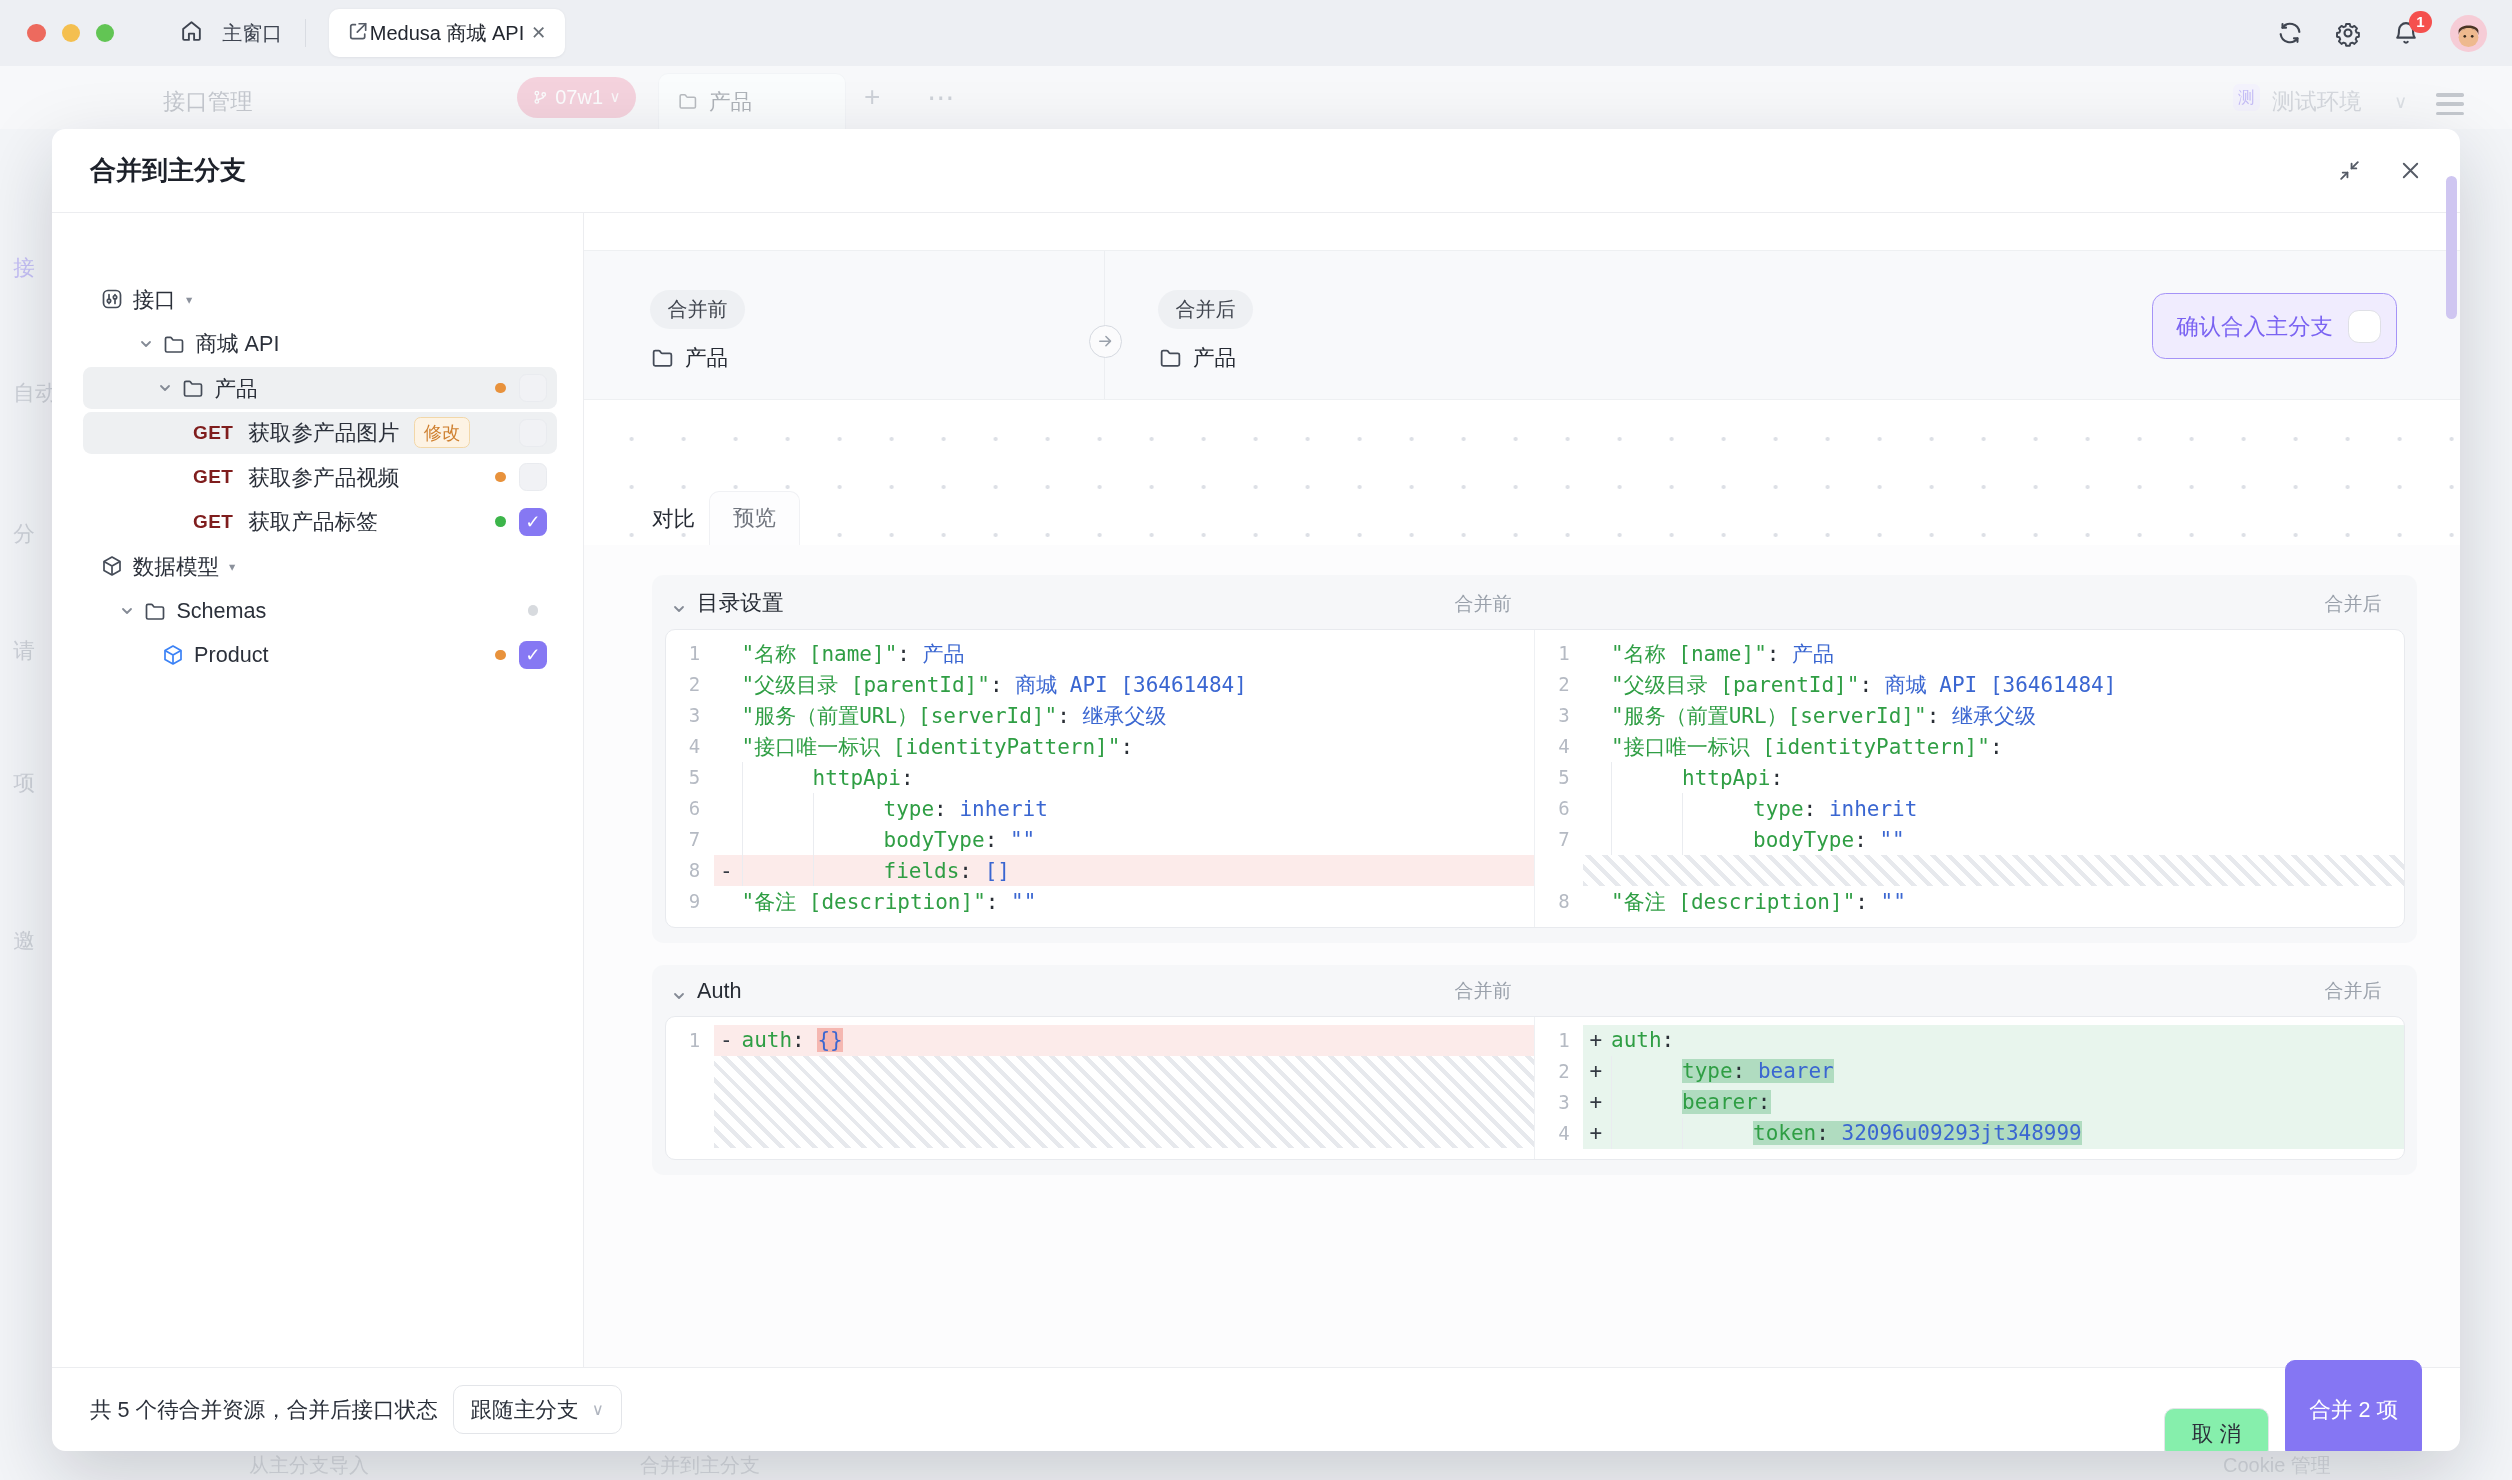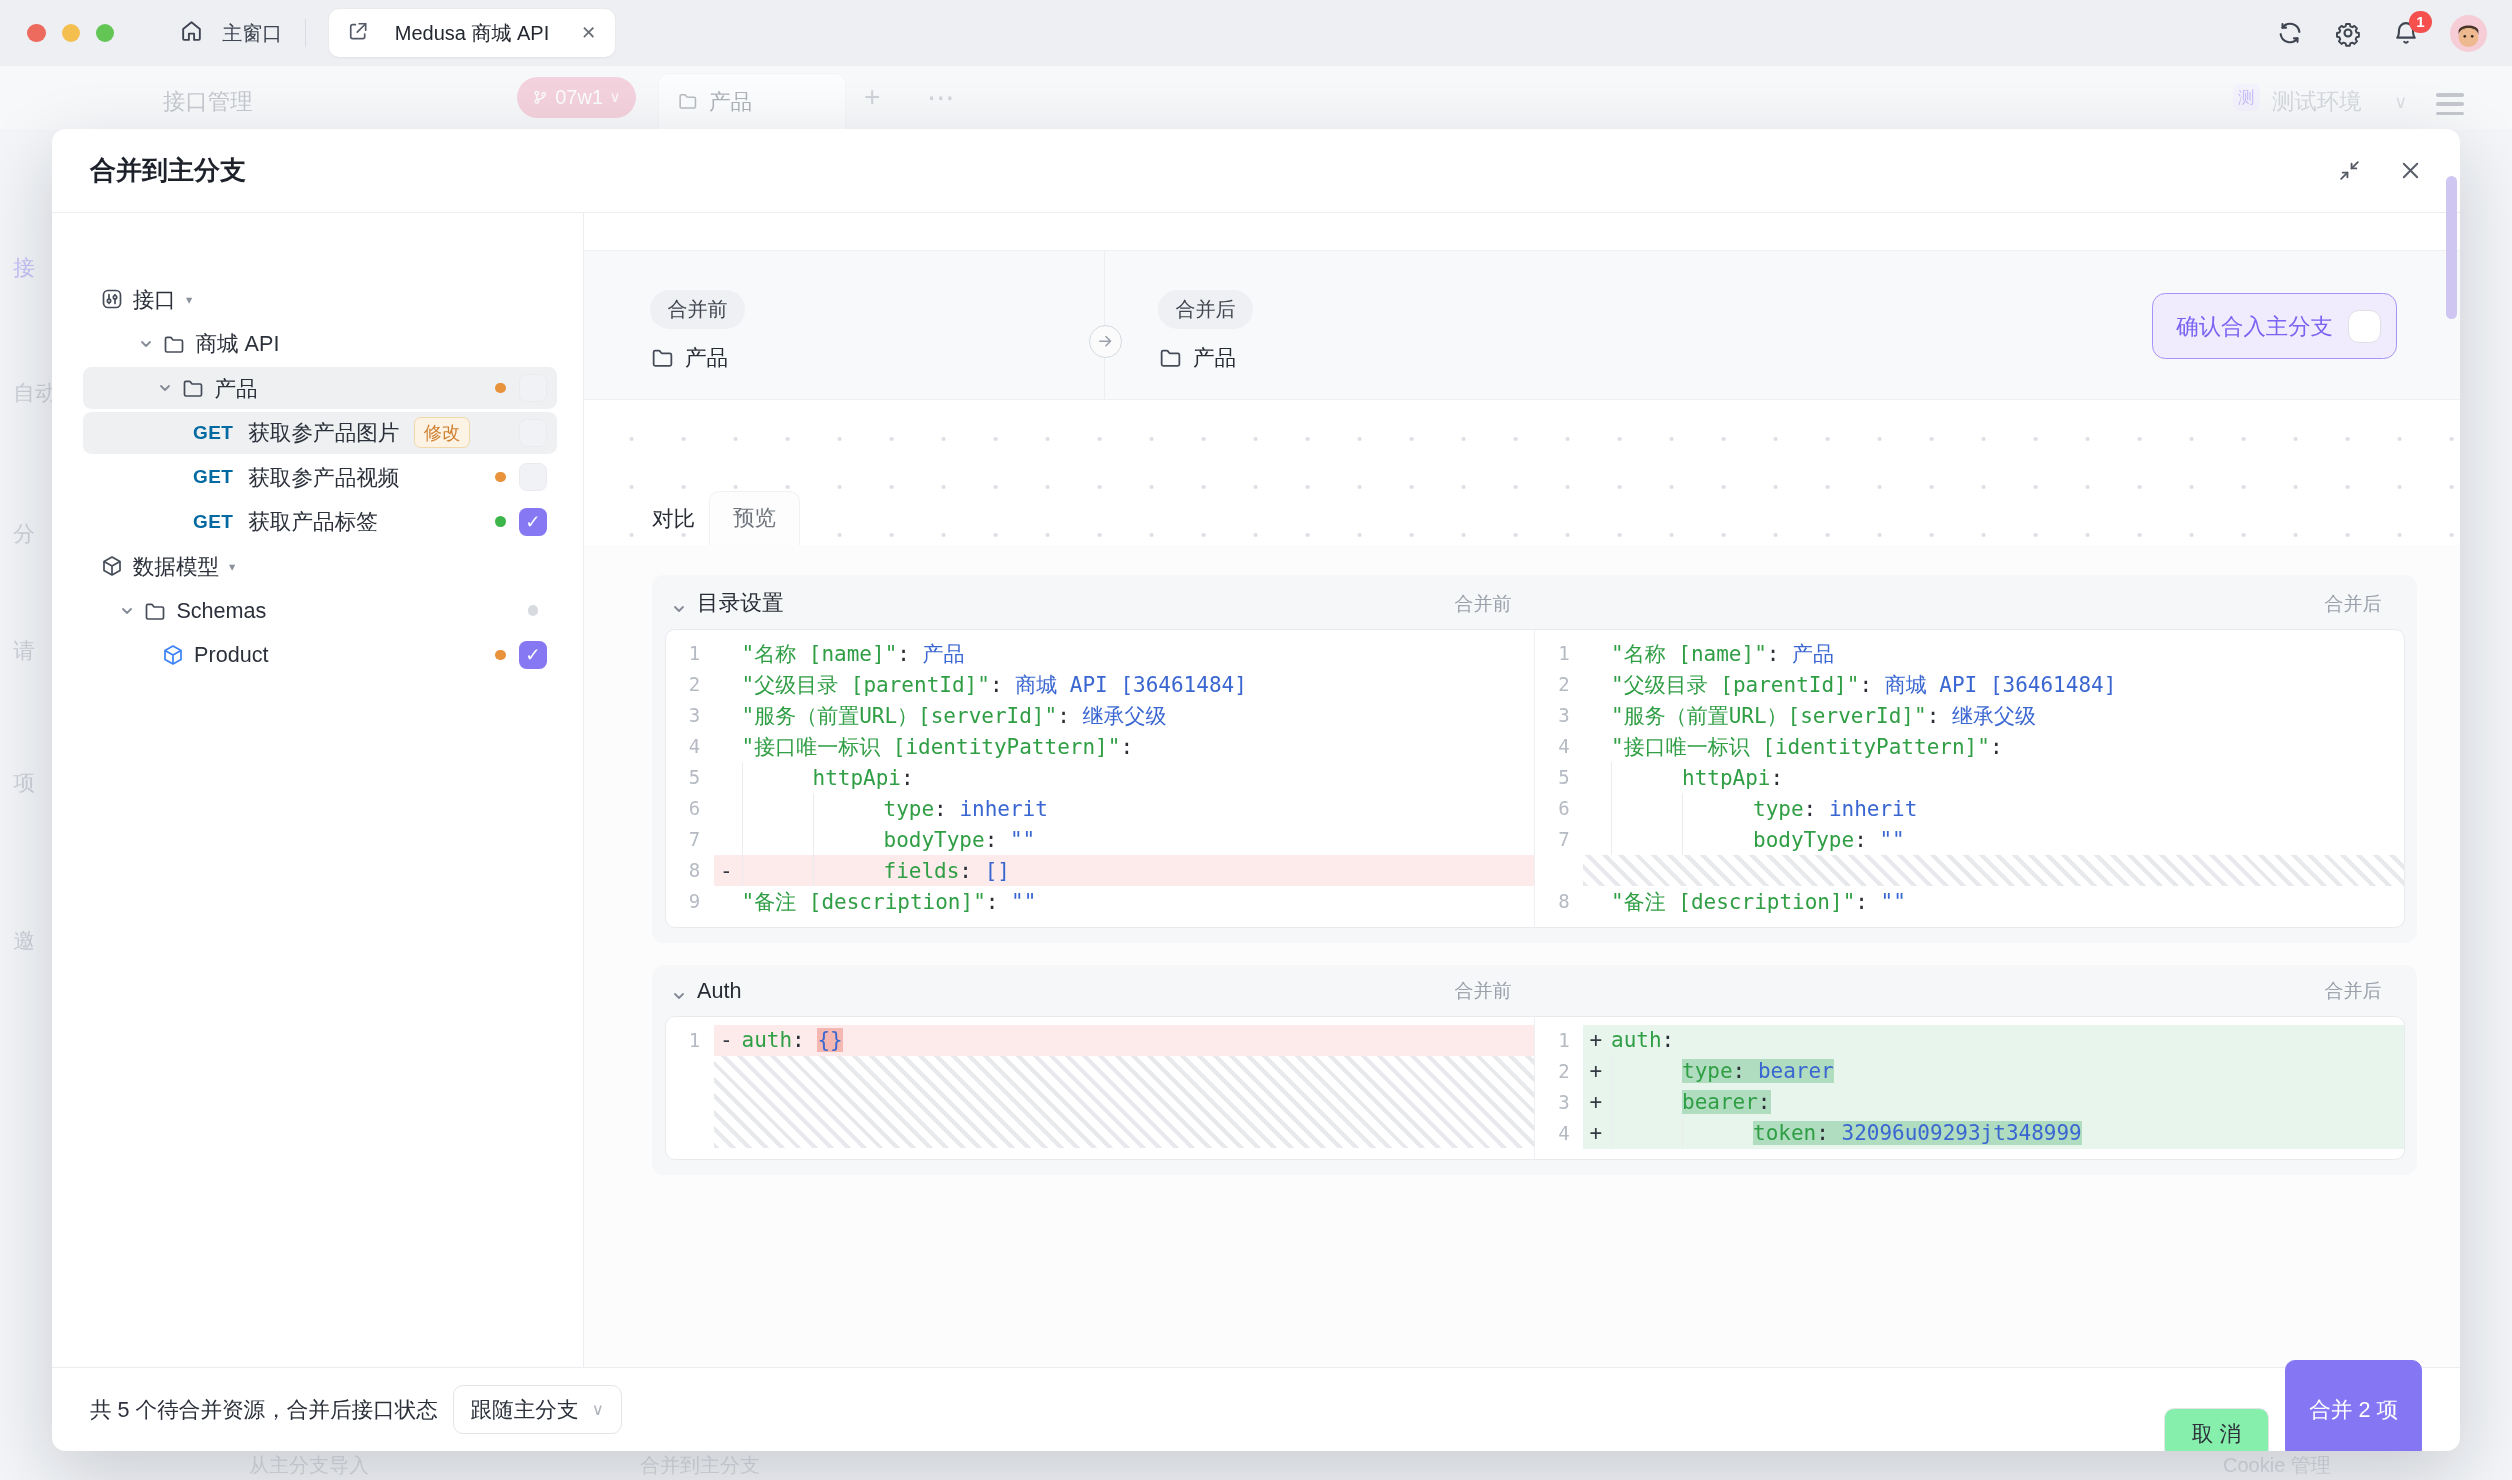--- a/index.html
+++ b/index.html
@@ -7,21 +7,21 @@
   body { font-family:"Liberation Sans","DejaVu Sans",sans-serif; color:#272c35; }
   .screen { position:relative; width:2512px; height:1480px; background:#edeff3; overflow:hidden; }
 
   
   .chrome { position:absolute; top:0; left:0; right:0; height:66px; background:#edeff3; display:flex; align-items:center; z-index:5; }
   .lights { display:flex; gap:16px; margin-left:27.4px; }
   .light { width:18.3px; height:18.3px; border-radius:50%; }
   .light.r { background:#ed6a5e; } .light.y { background:#f4bf4f; } .light.g { background:#62c554; }
   .chr-home { display:flex; align-items:center; gap:18px; margin-left:65px; color:#3e4450; font-size:20px; }
   .chr-div { width:0.8px; height:28px; background:#d9dce2; margin:0 23px; }
-  .chr-tab { background:#fff; border-radius:10px; height:48px; display:flex; align-items:center; padding:0 18.3px; gap:25px; box-shadow:0 0.8px 2.5px rgba(20,25,40,.06); }
+  .chr-tab { background:#fff; border-radius:10px; height:48px; display:flex; align-items:center; padding:0 18.3px; gap:0; box-shadow:0 0.8px 2.5px rgba(20,25,40,.06); }
   .chr-tab .t-label { font-size:20px; color:#23272f; }
   .chr-tab .t-close { font-size:18.3px; color:#6a7078; margin-left:6.6px; }
   .chr-right { margin-left:auto; display:flex; align-items:center; gap:30px; padding-right:25px; }
   .chr-ic { width:28px; height:28px; color:#3f4550; position:relative; }
   .bell-wrap { position:relative; }
   .badge { position:absolute; top:-8.3px; right:-11.6px; min-width:22.4px; height:22.4px; border-radius:50%; background:#f5504e; color:#fff; font-size:15px; font-weight:700; display:flex; align-items:center; justify-content:center; }
   .avatar { width:37px; height:37px; border-radius:50%; background:#f6ccd6; overflow:hidden; display:flex; align-items:flex-end; justify-content:center; }
 
   
   .app-strip { position:absolute; top:66px; left:0; right:0; height:63px; background:#f6f7f9; }
@@ -55,21 +55,21 @@
   .left-panel { width:532px; flex:none; border-right:0.8px solid #ecedf0; padding:37px 0 0 31px; }
   .seg { width:470px; height:53px; background:#f0f1f4; border-radius:10px; padding:4.2px; display:flex; }
   .seg-tab { flex:1; display:flex; align-items:center; justify-content:center; font-size:21px; color:#555b66; border-radius:7.5px; cursor:default; }
   .seg-tab.active { background:#fff; color:#1f2329; font-weight:500; box-shadow:0 0.8px 2.5px rgba(20,25,40,.08); }
   .tree { width:474px; margin-top:28px; }
   .trow { min-height:42px; display:flex; align-items:center; border-radius:8.3px; margin:2.5px 0; padding-right:10px; font-size:21.6px; color:#2b303a; }
   .trow.bg { background:#eef0f2; }
   .trow .chev { margin-right:8.3px; display:flex; }
   .trow .ic { margin-right:9.1px; display:flex; }
   .caret { margin-left:10px; font-size:12.5px; color:#8b919c; }
-  .method { color:#0369a1; font-weight:700; font-size:19px; letter-spacing:0.4px; margin-right:15px; font-family:"Liberation Sans",sans-serif; }
+  .method { color:#7f1d1d; font-weight:700; font-size:19px; letter-spacing:0.4px; margin-right:15px; font-family:"Liberation Sans",sans-serif; }
   .badge-mod { margin-left:15px; font-size:18.3px; color:#cf8030; background:#fdf3e4; border:0.8px solid #f2d7a8; border-radius:6.6px; padding:1.7px 8.3px; }
   .trail { margin-left:auto; display:flex; align-items:center; gap:13.3px; }
   .dot { width:10.8px; height:10.8px; border-radius:50%; }
   .cb { width:28px; height:28px; border-radius:7.5px; }
   .cb.blank { background:#f1f2f5; border:0.8px solid #e9ebef; }
   .cb.checked { background:#8678f3; display:flex; align-items:center; justify-content:center; color:#fff; font-size:18.3px; }
   .cb.checked::after { content:"✓"; }
   .cbph { width:28px; display:flex; align-items:center; justify-content:center; }
 
   

